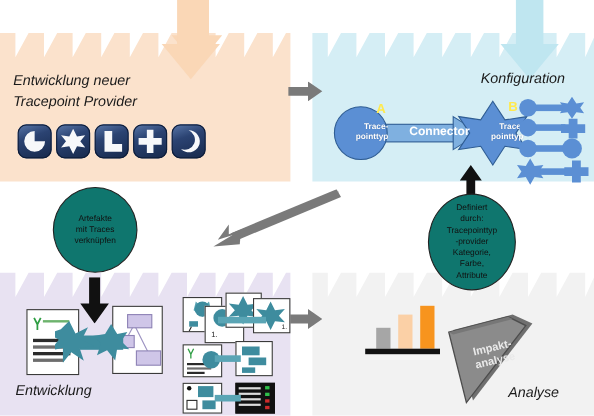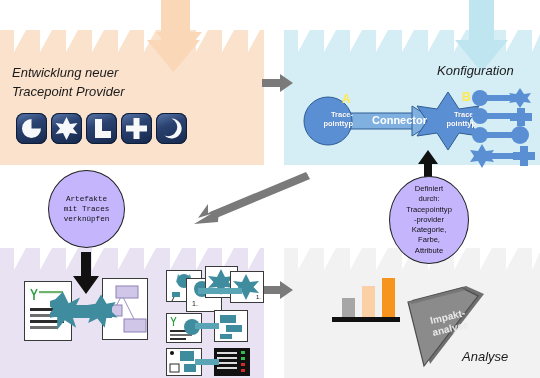--- a/index.html
+++ b/index.html
@@ -3,21 +3,21 @@
 <meta charset="utf-8">
 <style>
   html,body{margin:0;padding:0;background:#ffffff;}
   body{width:540px;height:378px;overflow:hidden;
        font-family:"Liberation Sans","DejaVu Sans",sans-serif;}
   #stage{position:relative;width:540px;height:378px;background:#ffffff;}
 
   .quad{position:absolute;}
   .qlabel{position:absolute;font-style:italic;font-size:13px;color:#1a1a1a;white-space:pre;line-height:1.45;}
 
-  .bubble{position:absolute;border:1px solid #222;border-radius:50%;background:#c4b5fd;
+  .bubble{position:absolute;border:1px solid #222;border-radius:50%;background:#0f766e;
           display:flex;align-items:center;justify-content:center;text-align:center;
           font-size:7.6px;line-height:1.35;color:#111;box-sizing:border-box;}
 
   .blkarrow{position:absolute;}
   .gryarrow{position:absolute;}
 
   .tpicon{position:absolute;width:31px;height:31px;border-radius:8px;
           background:linear-gradient(160deg,#5b79ab 0%,#2b4372 38%,#16284b 100%);
           box-shadow:inset 0 0 0 1px #0d1c38;}
 
@@ -69,20 +69,21 @@
                L440 248 L454 248 L454 270 L466 248 L480 248 L480 270 L492 248 L506 248 L506 270
                L518 248 L532 248 L532 270 L540 252 L540 378 L284 378 Z" fill="#F2F2F2"></path>
     </g>
   </svg>
 
   <div class="qlabel" style="left:12px;top:64px;">Entwicklung neuer
 Tracepoint Provider</div>
 
   <div class="qlabel" style="left:437px;top:62px;">Konfiguration</div>
 
+  <div class="qlabel" style="left:14px;top:346px;">Entwicklung</div>
 
   <div class="qlabel" style="left:462px;top:348px;">Analyse</div>
 
   <div style="position:absolute;left:16px;top:113px;">
     <div class="tpicon" style="left:0;top:0;">
       <svg width="31" height="31" viewBox="0 0 31 31">
           <path d="M15.5 6 A9.5 9.5 0 1 0 25 15.5 L15.5 15.5 Z" fill="#f7f8fa"></path>
         </svg>
     </div>
     <div class="tpicon" style="left:35px;top:0;">
@@ -163,21 +164,21 @@
   </svg>
 
   <svg class="blkarrow" style="left:417px;top:150px;" width="22" height="32" viewBox="0 0 22 32">
     <path d="M11 0 L21 14 L15 14 L15 32 L7 32 L7 14 L1 14 Z" fill="#111"></path>
   </svg>
 
   <svg class="blkarrow" style="left:72px;top:252px;" width="28" height="42" viewBox="0 0 28 42">
     <path d="M9 0 L19 0 L19 24 L27 24 L14 42 L1 24 L9 24 Z" fill="#111"></path>
   </svg>
 
-  <div class="bubble" style="left:48px;top:170px;width:77px;height:78px;font-family:Liberation Mono, monospace;">
+  <div class="bubble" style="left:48px;top:170px;width:77px;height:78px;">
     <span style="white-space:pre-line;">Artefakte
 mit Traces
 verknüpfen</span>
   </div>
 
   <div class="bubble" style="left:389px;top:176px;width:80px;height:88px;">
     <span style="white-space:pre-line;">Definiert
 durch:
 Tracepointtyp
 -provider

